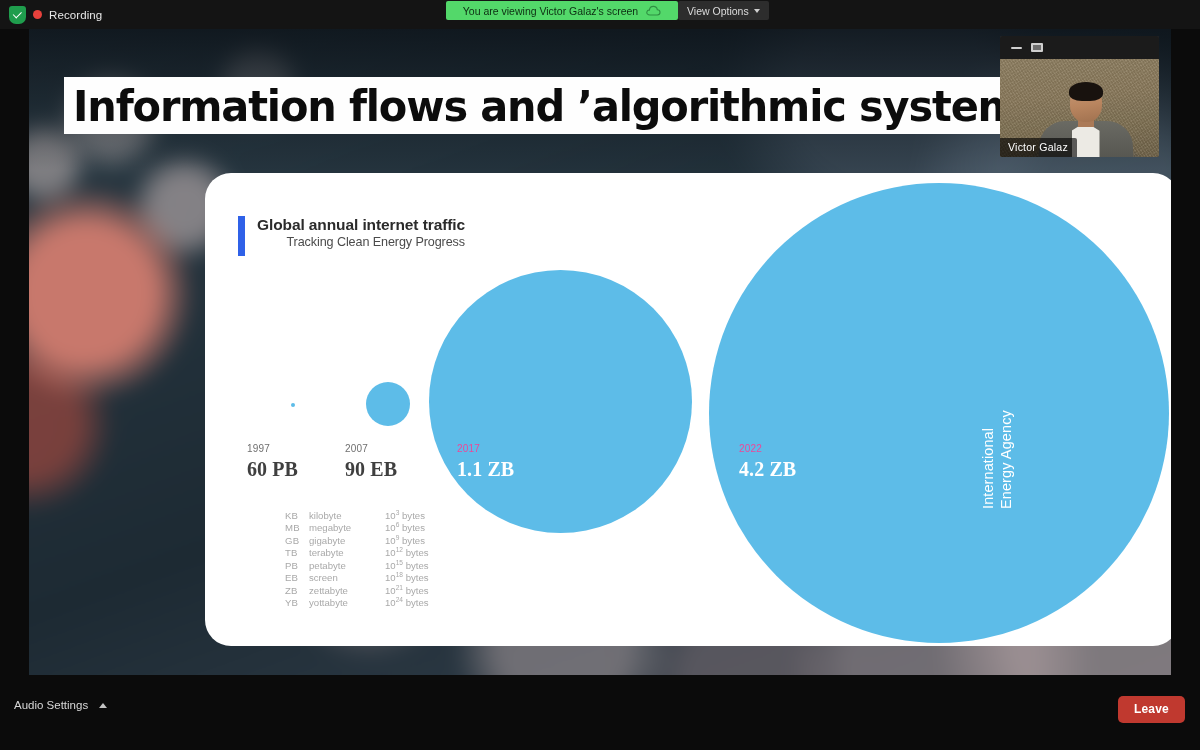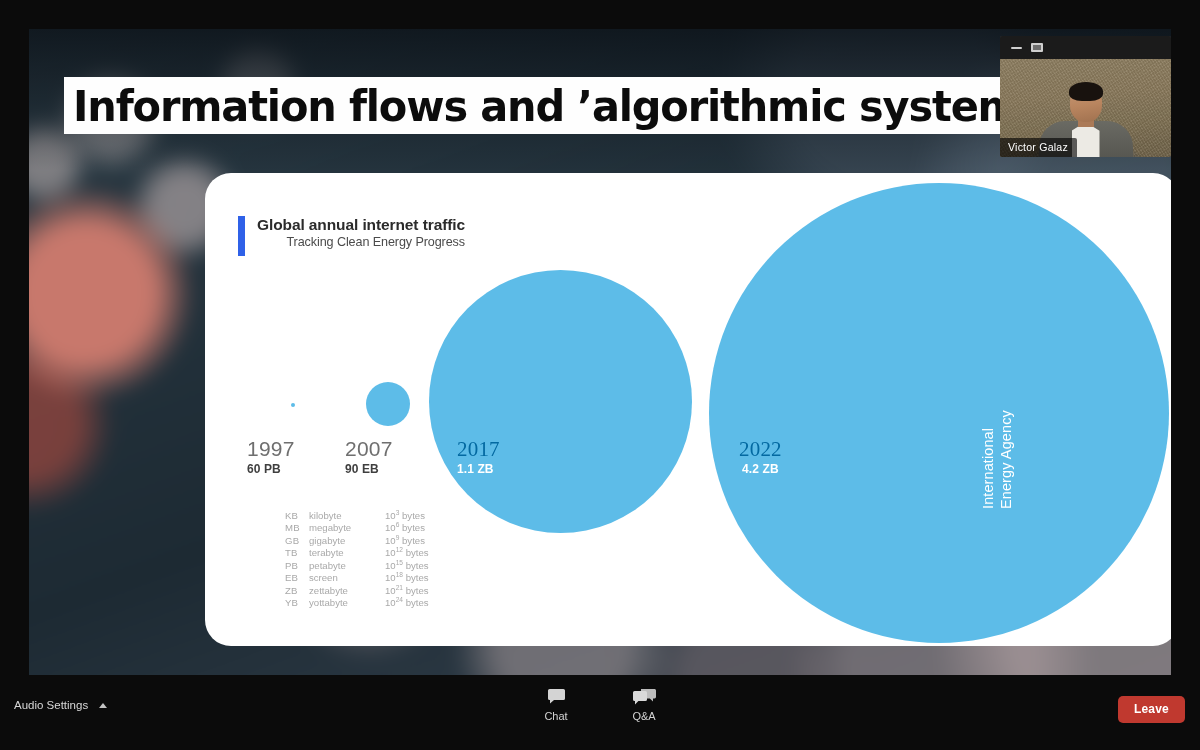--- a/index.html
+++ b/index.html
@@ -167,34 +167,34 @@
     background: #5dbce8;
   }
   .b1997 { left: 86px; top: 230px; width: 4px; height: 4px; }
   .b2007 { left: 161px; top: 209px; width: 44px; height: 44px; }
   .b2017 { left: 224px; top: 97px; width: 263px; height: 263px; }
   .b2022 { left: 504px; top: 10px; width: 460px; height: 460px; }
 
   
   .lbl { position: absolute; }
   .lbl .year {
-    font-size: 21px; letter-spacing: .2px; line-height: 20px;
+    font-size: 10px; letter-spacing: .2px; line-height: 20px;
   }
   .lbl .val {
-    font-size: 12px; font-weight: 700; letter-spacing: .1px; line-height: 21px;
+    font-size: 20px; font-weight: 700; letter-spacing: .1px; line-height: 21px; font-family: Liberation Serif, serif;
   }
   .lbl.dark .year { color: #6f6f6f; }
   .lbl.dark .val  { color: #3f3f3f; }
-  .lbl.light .year { color: #0369a1; font-family: Liberation Serif, serif; }
+  .lbl.light .year { color: #ec4899; }
   .lbl.light .val  { color: #ffffff; }
 
   .l1997 { left: 42px; top: 266px; }
   .l2007 { left: 140px; top: 266px; }
   .l2017 { left: 252px; top: 266px; }
-  .l2022 { left: 534px; top: 266px; text-align: center; }
+  .l2022 { left: 534px; top: 266px; }
 
   
   .units {
     position: absolute; left: 32px; top: 337px;
     font-size: 9.6px; color: #a9a9a9; line-height: 12.45px; margin-left: 48px;
   }
   .units table { border-collapse: collapse; }
   .units td { padding: 0; vertical-align: top; white-space: nowrap; }
   .units .u-abbr  { width: 24px; letter-spacing: .2px; }
   .units .u-name  { width: 76px; }
@@ -210,21 +210,21 @@
     color: #ffffff;
     font-size: 14.5px;
     line-height: 17.5px;
     letter-spacing: .1px;
     text-align: left;
   }
 
   
   .video-panel {
     position: absolute; left: 1000px; top: 36px;
-    width: 171px; height: 121px;
+    width: 159px; height: 121px;
     background: #404040;
     border-radius: 2px;
     overflow: hidden;
   }
   .video-ctrls {
     position: absolute; left: 0; top: 0; width: 100%; height: 23px;
     background: #1b1b1b;
     display: flex; align-items: center; gap: 9px;
     padding-left: 11px;
   }
@@ -328,20 +328,43 @@
     border: none; border-radius: 5px;
     cursor: pointer;
     letter-spacing: .2px;
   }
 </style>
 </head>
 <body>
 
 <div id="app">
 
+  <div class="topbar">
+
+    <div class="rec-group">
+      <div class="shield"></div>
+      <div class="rec-dot"></div>
+      <span class="rec-label">Recording</span>
+    </div>
+
+    <div class="share-pill">
+      <span class="txt">You are viewing Victor Galaz's screen</span>
+      <span class="cloud-icon">
+        <svg width="15" height="11" viewBox="0 0 15 11">
+          <path d="M4 10 C1.6 10 .4 8.4 .9 6.8 C1.3 5.5 2.5 5 3.4 5.2 C3.6 3 5.3 1.4 7.4 1.4
+                   C9.4 1.4 11 2.8 11.3 4.7 C12.9 4.7 14 5.8 14 7.3 C14 8.8 12.9 10 11.3 10 Z" fill="none" stroke="#2f8f42" stroke-width="1.1"></path>
+        </svg>
+      </span>
+    </div>
+
+    <div class="view-options">
+      <span class="txt">View Options</span>
+      <span class="caret-dn"></span>
+    </div>
+  </div>
 
   <div class="screen-area">
     <div class="bg-photo"></div>
     <div class="bg-dark-band"></div>
 
     <div class="slide-title-bar">
       <span class="slide-title">Information flows and ’algorithmic systems’</span>
     </div>
 
     <div class="chart-card">
@@ -446,38 +469,16 @@
     </div>
   </div>
 
   <div class="bottombar">
 
     <div class="audio-settings">
       <span class="txt">Audio Settings</span>
       <span class="caret-up"></span>
     </div>
 
-    <div class="center-tools">
-      <div class="tool">
-        <span>
-          <svg width="19" height="16" viewBox="0 0 19 16">
-            <path d="M1 1.6 A1.6 1.6 0 0 1 2.6 0 H16.4 A1.6 1.6 0 0 1 18 1.6 V9.4
-                     A1.6 1.6 0 0 1 16.4 11 H7 L3 14.6 V11 H2.6 A1.6 1.6 0 0 1 1 9.4 Z" fill="#d4d4d4"></path>
-          </svg>
-        </span>
-        <span class="lab">Chat</span>
-      </div>
-      <div class="tool">
-        <span>
-          <svg width="23" height="16" viewBox="0 0 23 16">
-            <path d="M8 0 H21.4 A1.5 1.5 0 0 1 23 1.5 V8 A1.5 1.5 0 0 1 21.4 9.5 H20 V12.6
-                     L16.8 9.5 H9.5 A1.5 1.5 0 0 1 8 8 Z" fill="#bdbdbd"></path>
-            <path d="M1.6 2 A1.6 1.6 0 0 0 0 3.6 V10.4 A1.6 1.6 0 0 0 1.6 12 H2 V15.4
-                     L5.4 12 H12.4 A1.6 1.6 0 0 0 14 10.4 V3.6 A1.6 1.6 0 0 0 12.4 2 Z" fill="#d9d9d9"></path>
-          </svg>
-        </span>
-        <span class="lab">Q&amp;A</span>
-      </div>
-    </div>
 
     <button class="leave-btn" style="background: rgb(192, 57, 47);">Leave</button>
   </div>
 </div>
 
 </body></html>

